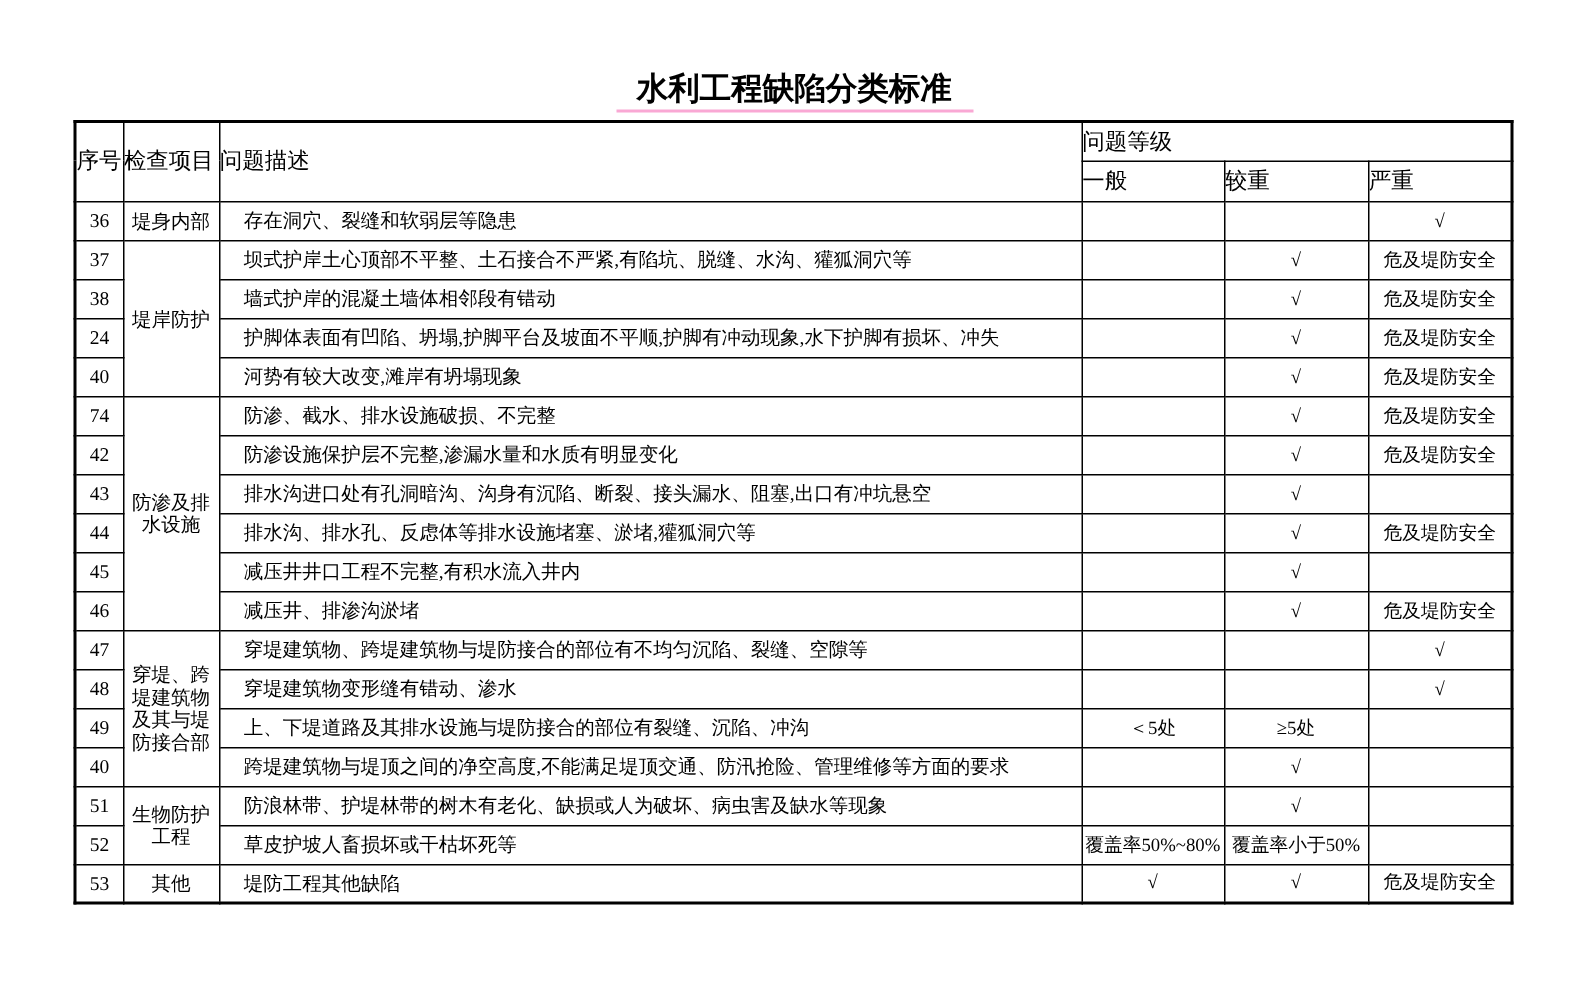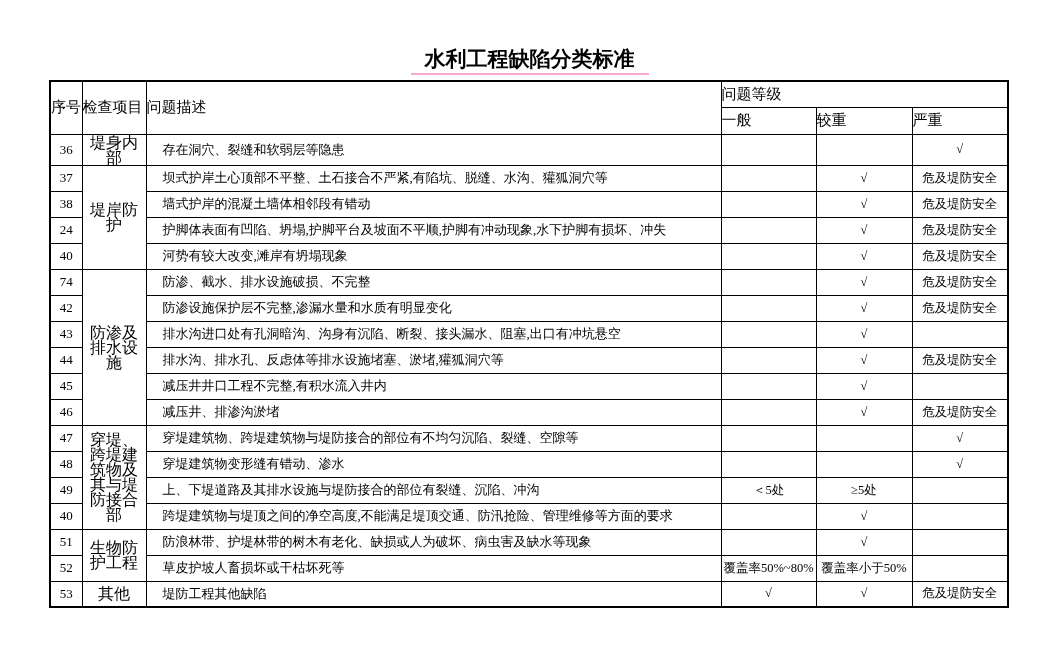--- a/index.html
+++ b/index.html
@@ -42,21 +42,21 @@
     font-family: "DejaVu Sans", "Liberation Sans", sans-serif;
     font-weight: normal;
     font-size: 15px;
     text-align: left;
   }
   .tbl thead tr.hr1 { height: 26px; }
   .tbl thead tr.hr2 { height: 27px; }
   .tbl tbody tr { height: 26px; margin-left: 27px; }
 
   .c-no   { text-align: center; font-size: 13px; }
-  .c-item { text-align: center; font-size: 16px; line-height: 15px; word-break: break-all; padding: 0 1px; }
+  .c-item { text-align: center; font-size: 13px; line-height: 15px; word-break: break-all; padding: 0 1px; }
   .c-desc { text-align: left; font-size: 13px; padding: 0 16px; white-space: nowrap; }
   .c-level { text-align: center; font-size: 12.5px; white-space: nowrap; }
 </style>
 </head>
 <body>
 
 <div class="page">
 
   <div class="title-wrap">
     <span class="title-text">水利工程缺陷分类标准</span>

